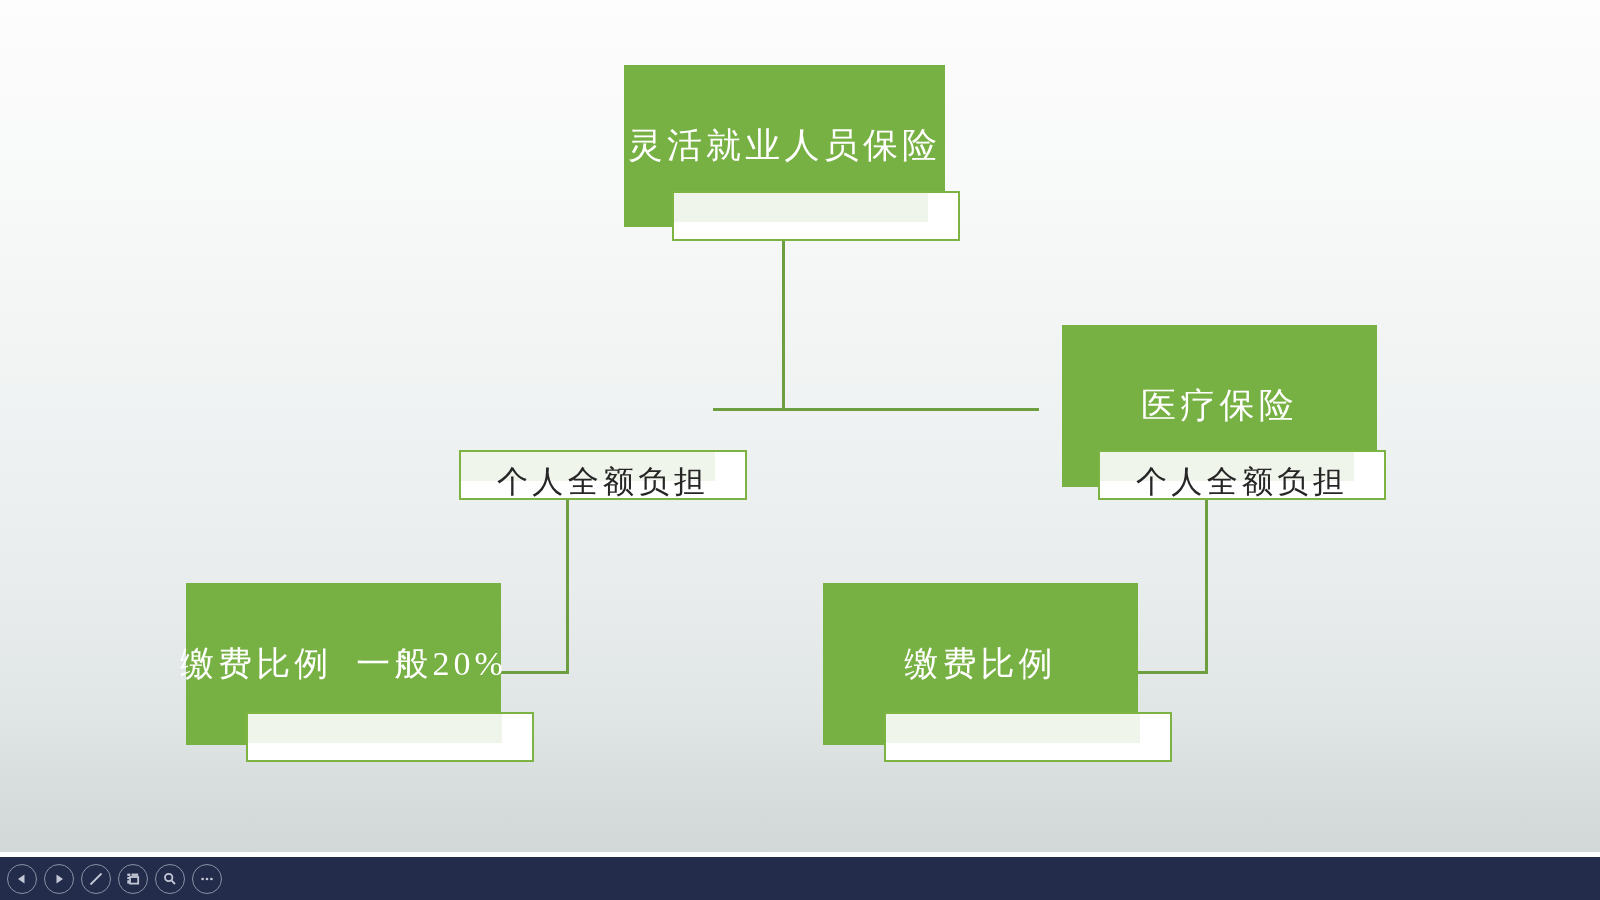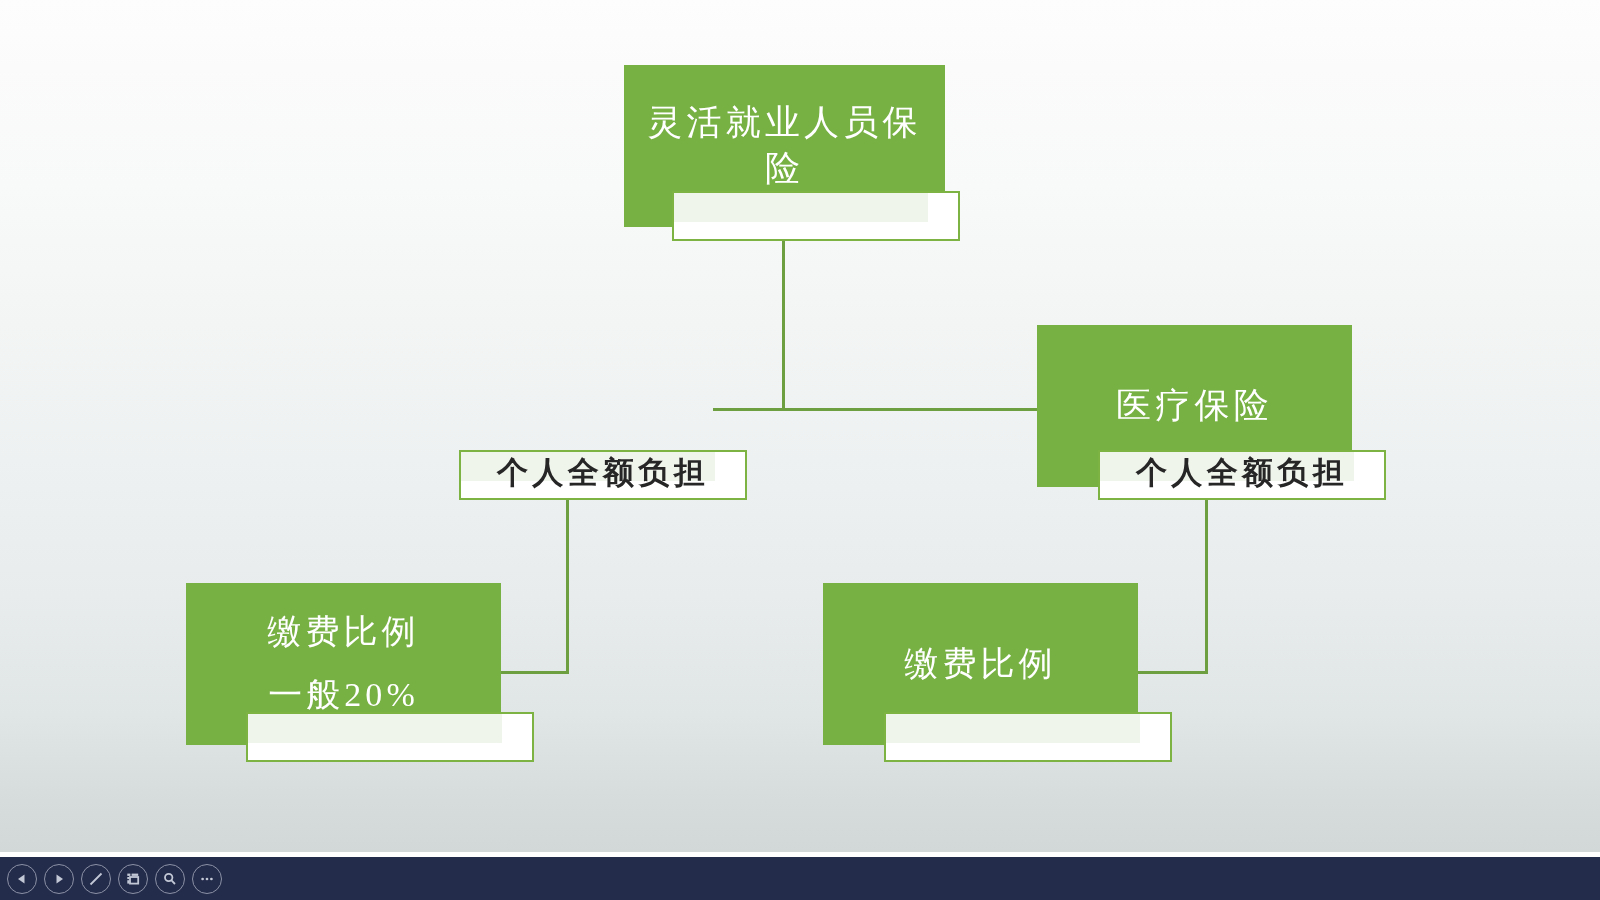--- a/index.html
+++ b/index.html
@@ -46,21 +46,21 @@
   .conn.v { width: 3px; }
   .conn.h { height: 3px; }
 
   
   .node {
     position: absolute;
     background: #77b043;
     color: #ffffff;
     box-sizing: border-box;
     display: flex;
-    flex-direction: column;
+    flex-direction: row;
     align-items: center;
     justify-content: center;
     text-align: center;
     letter-spacing: 0.12em;
     line-height: 1.32;
     font-family: "Liberation Serif", "DejaVu Serif", serif;
     font-weight: 400;
   }
   .node .line { display: block; white-space: nowrap; }
 
@@ -99,29 +99,29 @@
   #callout-pension .fillband { width: 254px; height: 29px; }
   #callout-medical  { left: 1098px; top: 450px; width: 288px; height: 50px; }
   #callout-medical .fillband { width: 254px; height: 29px; }
 
   
   #callout-pension-rate { left: 246px; top: 712px; width: 288px; height: 50px; }
   #callout-pension-rate .fillband { width: 254px; height: 29px; }
   #callout-medical-rate { left: 884px; top: 712px; width: 288px; height: 50px; }
   #callout-medical-rate .fillband { width: 254px; height: 29px; }
 
-  .callout .ctext { font-size: 31px; line-height: 34px; padding-top: 4px; font-weight: bold; }
+  .callout .ctext { font-size: 31px; line-height: 34px; padding-top: 13px; }
 
   
   #node-root    { left: 624px;  top: 65px;  width: 321px; height: 162px; font-size: 35px; }
   #node-pension { left: 400px;  top: 325px; width: 315px; height: 162px; font-size: 35px; }
-  #node-medical { left: 1037px; top: 325px; width: 315px; height: 162px; font-size: 35px; }
+  #node-medical { left: 1062px; top: 325px; width: 315px; height: 162px; font-size: 35px; }
   #node-pension-rate { left: 186px; top: 583px; width: 315px; height: 162px; font-size: 34px; }
   #node-medical-rate { left: 823px; top: 583px; width: 315px; height: 162px; font-size: 34px; }
-  #node-pension-rate .line, #node-medical-rate .line { margin: 9px 5px; }
+  #node-pension-rate .line, #node-medical-rate .line { margin: 9px 12px; }
 
   
   #navbar {
     position: absolute;
     left: 0;
     top: 857px;
     width: 1600px;
     height: 43px;
     background: #232c4a;
     display: flex;

